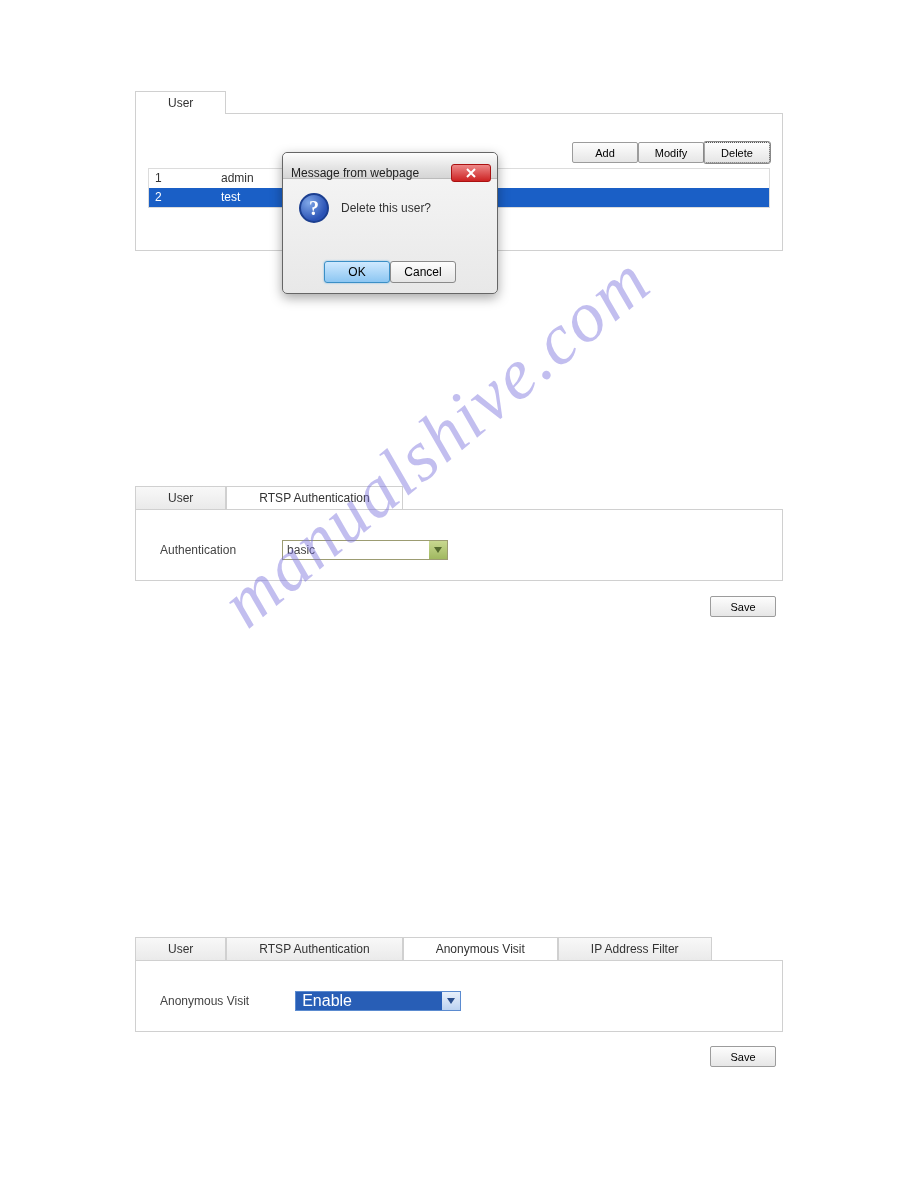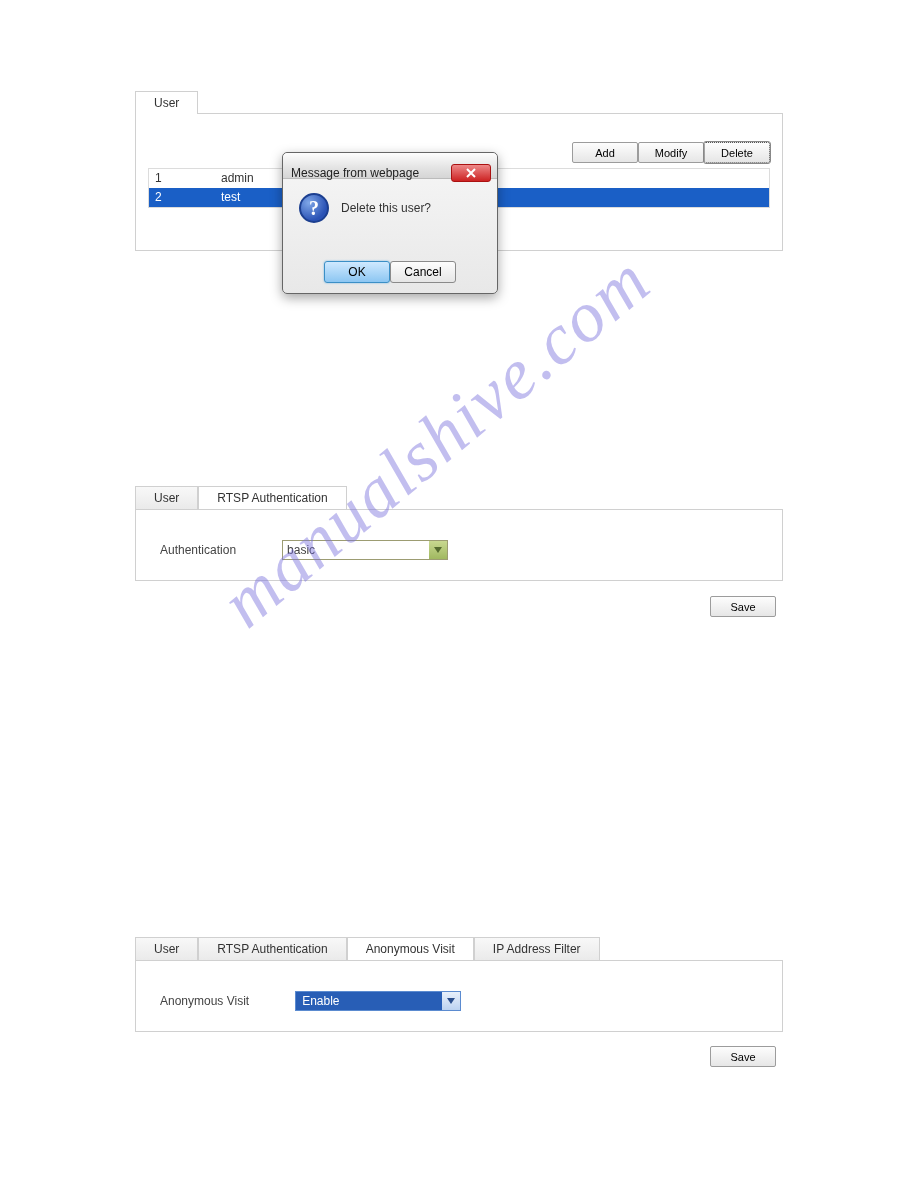--- a/index.html
+++ b/index.html
@@ -34,21 +34,21 @@
   }
   .tabs {
     position: absolute;
     display: flex;
     gap: 0;
   }
   .tab {
     border: 1px solid #d0d0d0;
     border-bottom: none;
     background: linear-gradient(#f8f8f8,#eaeaea);
-    padding: 4px 18px;
+    padding: 4px 32px;
     font-size: 12px;
     cursor: pointer;
     position: relative;
   }
   .tab.active {
     background: #fff;
     z-index: 2;
   }
 
   
@@ -187,21 +187,21 @@
   
   #tabs3 { top: 937px; left: 135px; }
   #panel3 { top: 960px; left: 135px; width: 648px; height: 72px; }
   .selectwin {
     width: 166px; height: 20px;
     border: 1px solid #5b8bd0;
     background: #285eb6;
     color: #fff;
     display: flex; align-items: center;
     padding: 0 0 0 6px;
-    font-size: 12px;
+    font-size: 16px;
   }
   .selectwin .arrow2 {
     margin-left: auto;
     width: 18px; height: 100%;
     background: linear-gradient(#e8f0fb,#bcd2f0);
     display: flex; align-items: center; justify-content: center;
   }
   #save3 { position:absolute; top:1046px; left:710px; }
 </style>
 </head>

